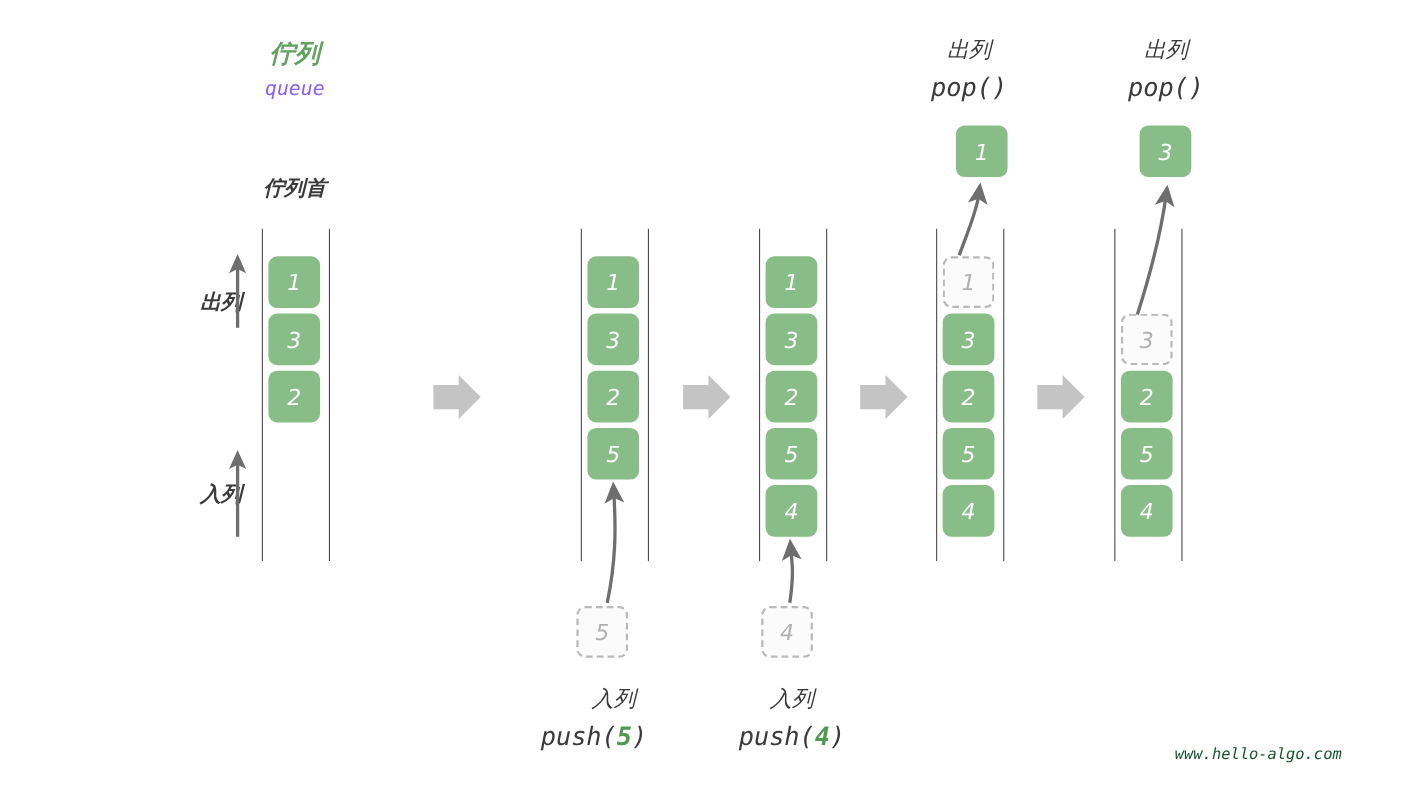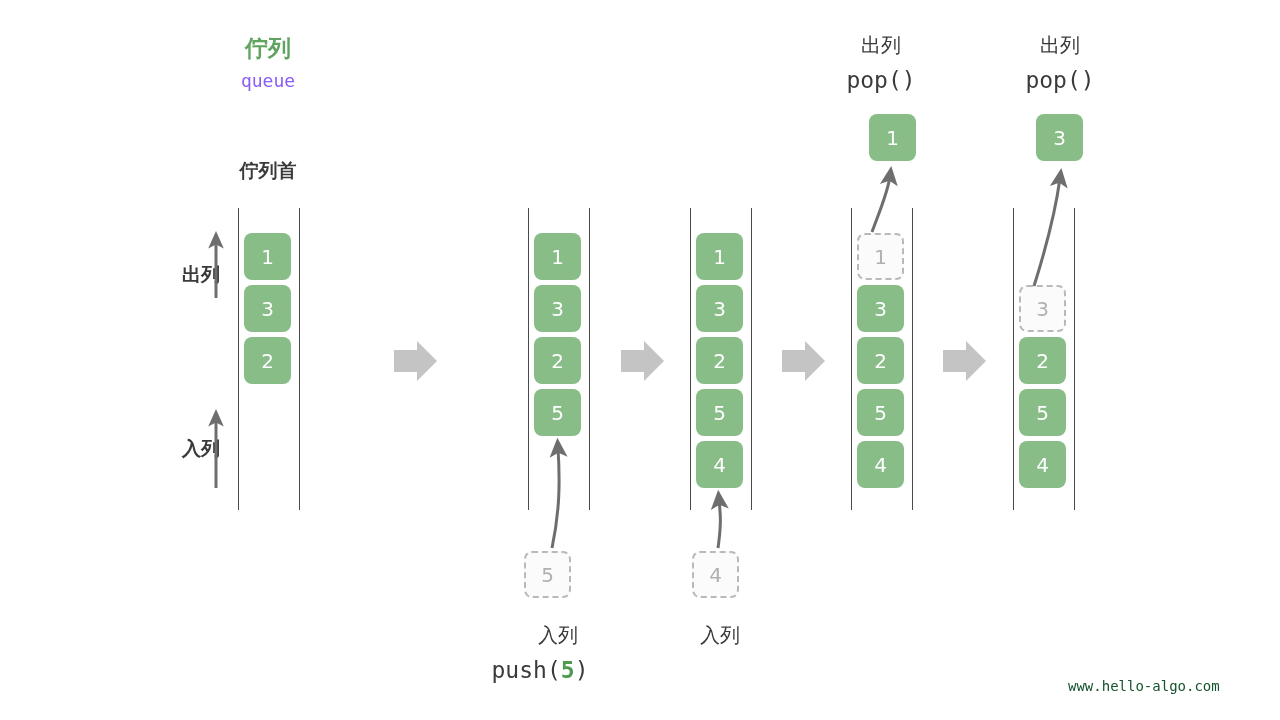--- a/index.html
+++ b/index.html
@@ -9,20 +9,21 @@
   }
   body {
     font-family: "DejaVu Sans", "Liberation Sans", sans-serif;
   }
   #stage {
     position: relative;
     width: 1280px;
     height: 720px;
     overflow: hidden;
     background: #ffffff;
+    font-style: italic;
   }
   .abs { position: absolute; }
 
   
   .title-cn {
     font-family: "DejaVu Sans", "Liberation Sans", sans-serif;
     font-size: 23px;
     font-weight: bold;
     color: #5fa35f;
     text-align: center;
@@ -141,20 +142,21 @@
 
   <div class="cell" style="left:696px; top:233px;">1</div>
   <div class="cell" style="left:696px; top:285px;">3</div>
   <div class="cell" style="left:696px; top:337px;">2</div>
   <div class="cell" style="left:696px; top:389px;">5</div>
   <div class="cell" style="left:696px; top:441px;">4</div>
 
   <div class="cell ghost" style="left:692px; top:551px;">4</div>
 
   <div class="abs op-label-cn" style="left:620px; top:622px; width:200px;">入列</div>
+  <div class="abs op-label-code" style="left:620px; top:657px; width:200px;">push(<span class="arg">4</span>)</div>
 
   <div class="rail" style="left:851px; top:208px; height:302px;"></div>
   <div class="rail" style="left:912px; top:208px; height:302px;"></div>
 
   <div class="cell ghost" style="left:857px; top:233px;">1</div>
   <div class="cell" style="left:857px; top:285px;">3</div>
   <div class="cell" style="left:857px; top:337px;">2</div>
   <div class="cell" style="left:857px; top:389px;">5</div>
   <div class="cell" style="left:857px; top:441px;">4</div>
 

